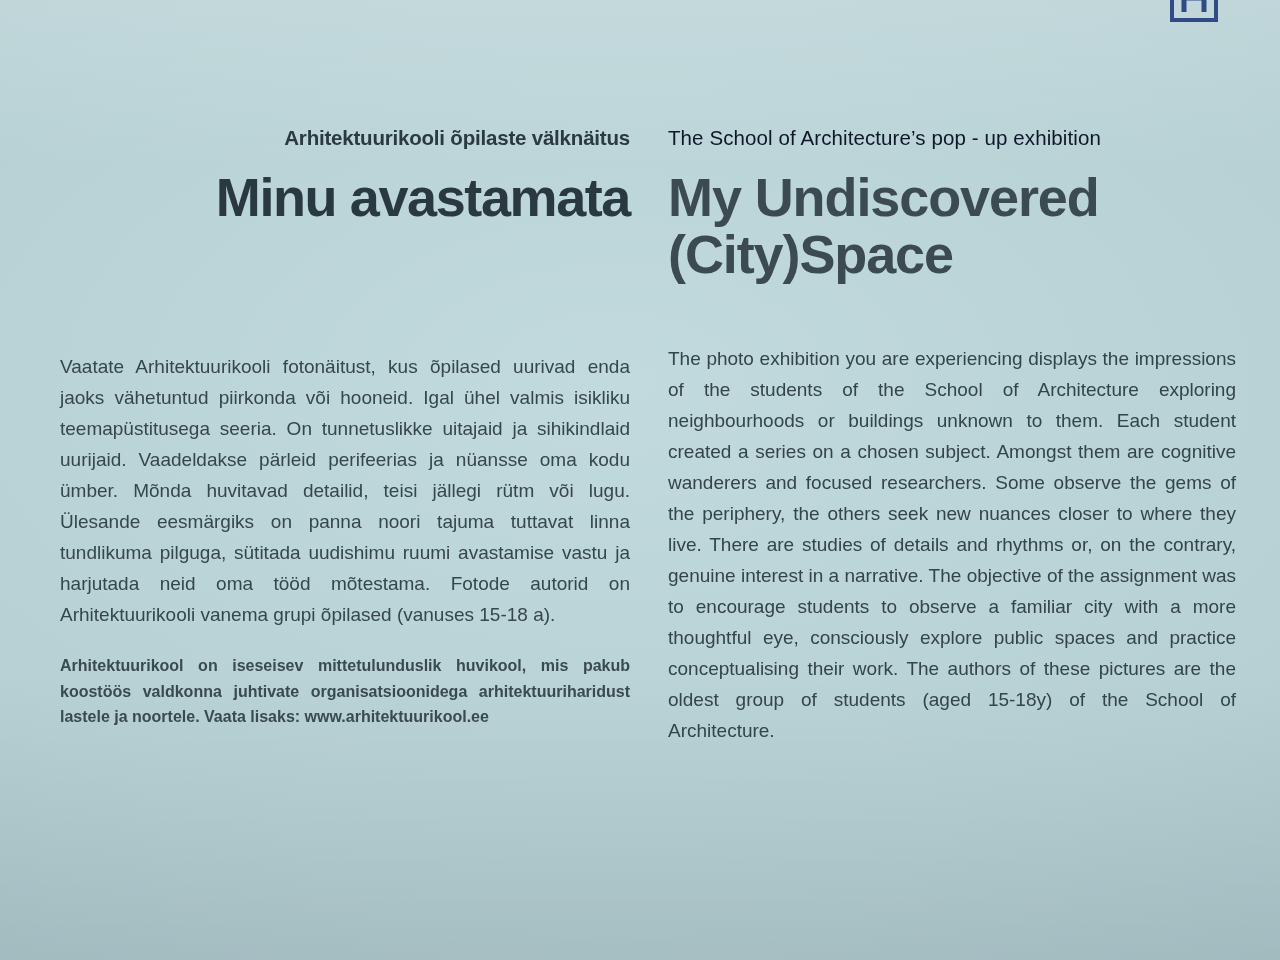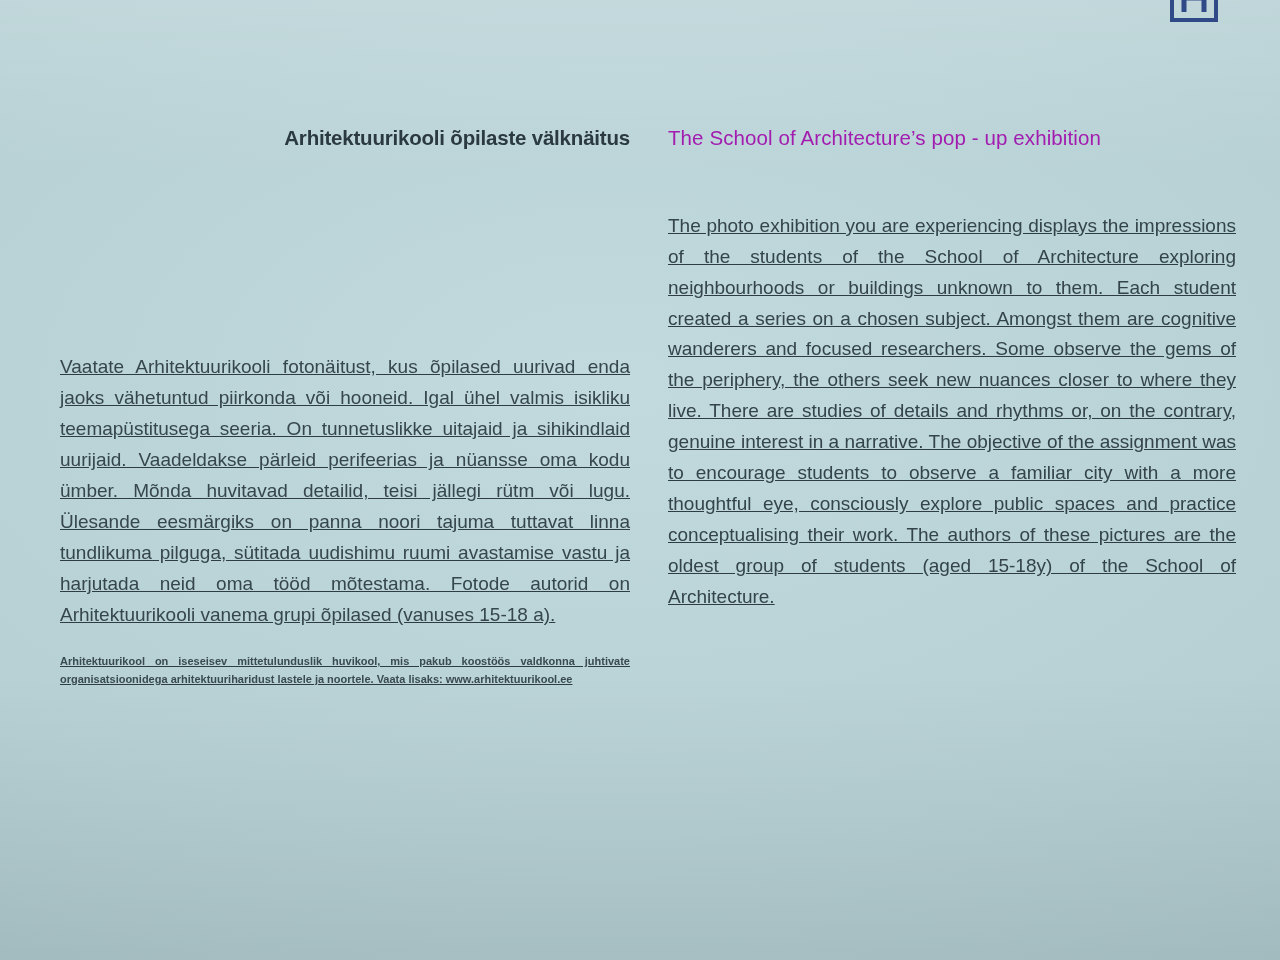--- a/index.html
+++ b/index.html
@@ -67,61 +67,60 @@
   .kicker {
     font-size: 20.5px;
     font-weight: bold;
     letter-spacing: -0.2px;
     color: #2b3a41;
     margin: 0 0 18px 0;
     line-height: 1.2;
   }
   .kicker-en {
     font-weight: normal;
-    color: #a21caf;
+    color: #0f172a;
     font-size: 20.5px;
     letter-spacing: 0.1px;
   }
 
   .title {
     font-size: 54px;
     font-weight: bold;
     line-height: 1.07;
     letter-spacing: -1.4px;
     color: #2a3941;
     margin: 0;
   }
   .title-en {
     color: #3c4b52;
     letter-spacing: -1.1px;
   }
 
   .body-wrap {
     margin-top: 126px;
-    text-decoration: underline;
   }
   .body-wrap-en {
     margin-top: 60px;
   }
 
   .body {
     font-size: 19px;
     line-height: 1.63;
     text-align: justify;
     color: #34444b;
     margin: 0;
   }
   .body-et {
     color: #36464d;
     text-align: justify;
   }
 
   .footnote {
     margin-top: 22px;
-    font-size: 11px;
+    font-size: 16px;
     line-height: 1.6;
     font-weight: bold;
     text-align: justify;
     color: #3a4a51;
   }
 
   
   .soft { filter: blur(0.35px); }
   .soft-more { filter: blur(0.55px); }
 </style>
@@ -137,28 +136,32 @@
       <path d="M16 -6 L16 22 M36 -6 L36 22 M16 8 L36 8" stroke-width="5"></path>
     </g>
   </svg>
 </div>
 
 <div class="columns">
 
   <div class="col col-et">
     <p class="kicker soft">Arhitektuurikooli õpilaste välknäitus</p>
     <h1 class="title">
-      <br>
+      <span class="title-line">Minu avastamata</span><br>
     </h1>
     <div class="body-wrap">
       <p class="body body-et soft-more">Vaatate Arhitektuurikooli fotonäitust, kus õpilased uurivad enda jaoks vähetuntud piirkonda või hooneid. Igal ühel valmis isikliku teemapüstitusega seeria. On tunnetuslikke uitajaid ja sihikindlaid uurijaid. Vaadeldakse pärleid perifeerias ja nüansse oma kodu ümber. Mõnda huvitavad detailid, teisi jällegi rütm või lugu. Ülesande eesmärgiks on panna noori tajuma tuttavat linna tundlikuma pilguga, sütitada uudishimu ruumi avastamise vastu ja harjutada neid oma tööd mõtestama. Fotode autorid on Arhitektuurikooli vanema grupi õpilased (vanuses 15-18 a).</p>
       <p class="footnote soft-more">Arhitektuurikool on iseseisev mittetulunduslik huvikool, mis pakub koostöös valdkonna juhtivate organisatsioonidega arhitektuuriharidust lastele ja noortele. Vaata lisaks: www.arhitektuurikool.ee</p>
     </div>
   </div>
 
   <div class="col col-en">
     <p class="kicker kicker-en soft">The School of Architecture’s pop - up exhibition</p>
+    <h1 class="title title-en">
+      <span class="title-line">My Undiscovered</span><br>
+      <span class="title-line">(City)Space</span>
+    </h1>
     <div class="body-wrap body-wrap-en">
       <p class="body soft">The photo exhibition you are experiencing displays the impressions of the students of the School of Architecture exploring neighbourhoods or buildings unknown to them. Each student created a series on a chosen subject. Amongst them are cognitive wanderers and focused researchers. Some observe the gems of the periphery, the others seek new nuances closer to where they live. There are studies of details and rhythms or, on the contrary, genuine interest in a narrative. The objective of the assignment was to encourage students to observe a familiar city with a more thoughtful eye, consciously explore public spaces and practice conceptualising their work. The authors of these pictures are the oldest group of students (aged 15-18y) of the School of Architecture.</p>
     </div>
   </div>
 
 </div>
 
 </body></html>

